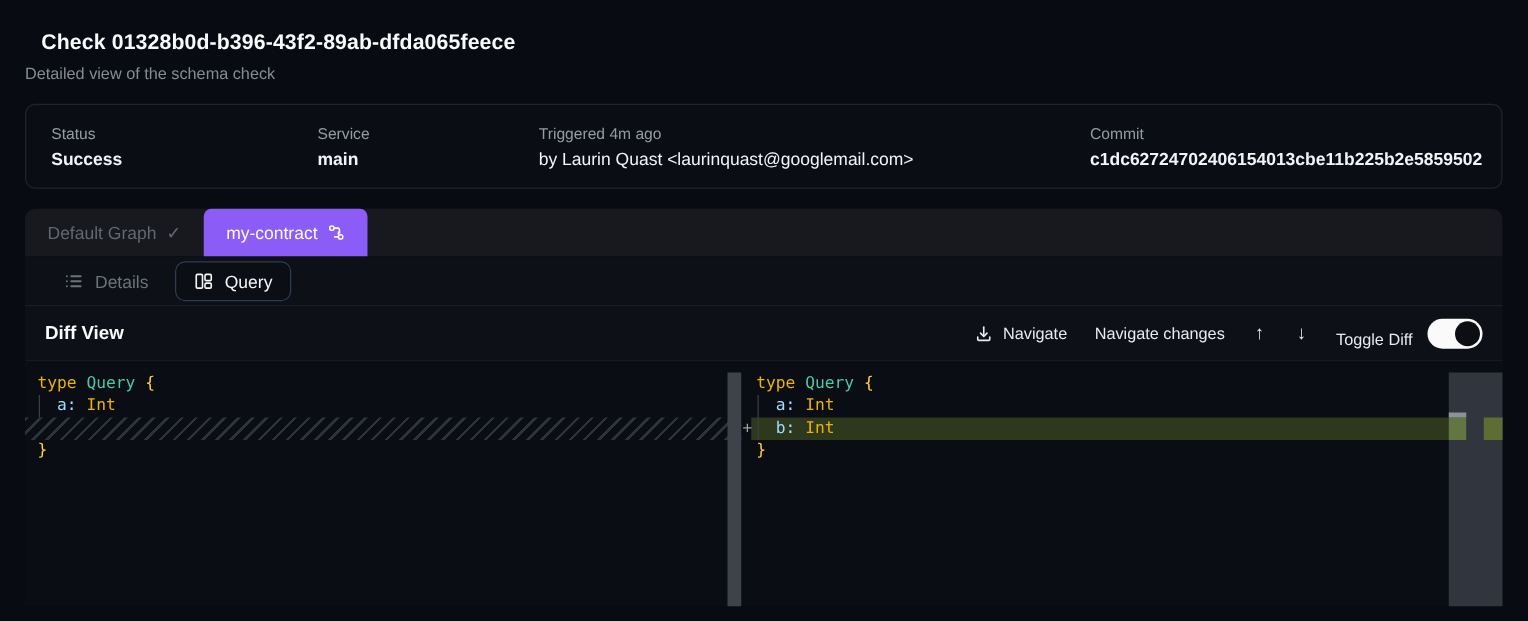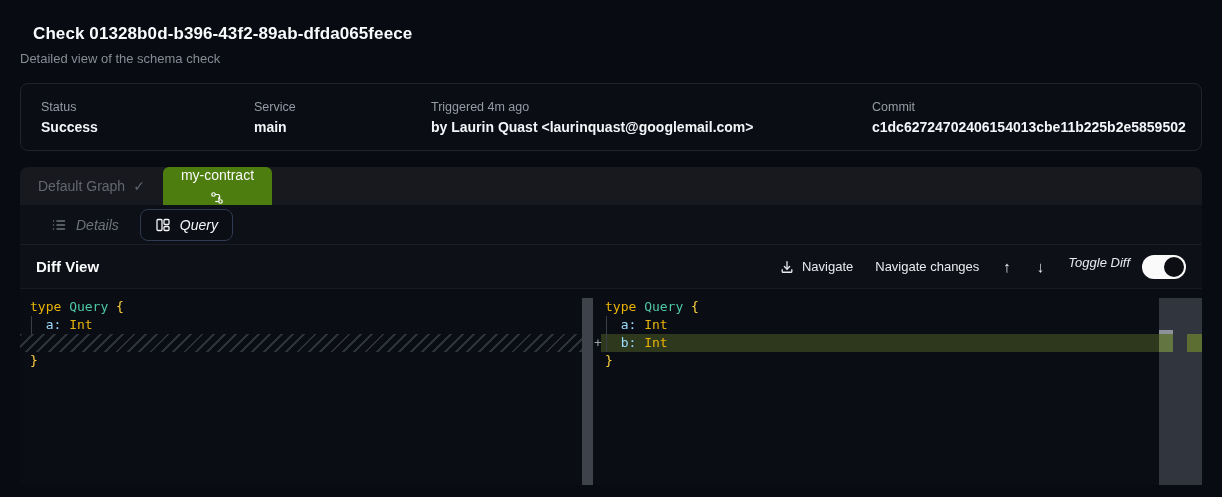--- a/index.html
+++ b/index.html
@@ -23,43 +23,42 @@
     border-radius:8px;
     background:#0a0d14;
     height:68px;
     display:grid;
     grid-template-columns:213px 177px 441px auto;
     align-items:center;
     padding:16px 20px;
   }
   .meta-label { font-size:12.5px; color:#959ba6; margin-bottom:5px; }
   .meta-value { font-size:14px; font-weight:700; color:#f2f4f7; white-space:nowrap; }
-  .meta-value.normal { font-weight:700; }
+  .meta-value.normal { font-weight:400; }
 
   
   .tabs-wrap { margin:16px 20px 0 20px; }
   .tab-strip {
     background:#17191e;
     border-radius:8px 8px 0 0;
     height:38px;
     display:flex;
     align-items:stretch;
   }
   .graph-tab {
     display:flex; align-items:center; gap:8px;
     padding:0 18px;
     font-size:14px;
     color:#63676e;
     cursor:pointer;
   }
   .graph-tab.active {
-    background:#4d7c0f;
+    background:#8b5cf6;
     color:#fafafa;
     border-radius:6px 6px 0 0;
-    flex-direction:column;
   }
   .graph-tab .tabicon { display:flex; align-items:center; }
 
   .panel { background:#0d1016; }
 
   
   .view-tabs {
     height:40px;
     display:flex; align-items:center;
     padding-left:16px;
@@ -69,21 +68,20 @@
   .view-tab {
     display:flex; align-items:center; gap:9px;
     padding:0 14px;
     height:32px;
     font-size:14px;
     color:#6e737b;
     border:1px solid transparent;
     border-radius:8px;
     cursor:pointer;
     white-space:nowrap;
-    font-style:italic;
   }
   .view-tab.active {
     color:#f5f6f8;
     border-color:#2e3b50;
     background:#0b0e14;
   }
 
   
   .diff-toolbar {
     height:44px;
@@ -93,21 +91,21 @@
   }
   .diff-title { font-size:15px; font-weight:700; color:#fafbfc; }
   .toolbar-right { margin-left:auto; display:flex; align-items:center; gap:22px; }
   .tb-btn {
     display:flex; align-items:center; gap:8px;
     font-size:13px; color:#e8eaed;
     background:none; border:none; cursor:pointer;
     font-family:"Liberation Sans", sans-serif;
   }
   .arrow-btn { font-size:15px; color:#e8eaed; background:none; border:none; cursor:pointer; padding:0 2px; }
-  .toggle-row { display:flex; align-items:flex-start; gap:12px;font-style:italic; }
+  .toggle-row { display:flex; align-items:flex-end; gap:12px; }
   .toggle-label { font-size:13px; color:#e8eaed; }
   .switch {
     width:44px; height:24px; border-radius:12px;
     background:#2a2e36; position:relative; cursor:pointer;
   }
   .switch.on { background:#fafafa; }
   .switch .knob {
     position:absolute; top:2px; left:2px;
     width:20px; height:20px; border-radius:50%;
     background:#0c0e13;

